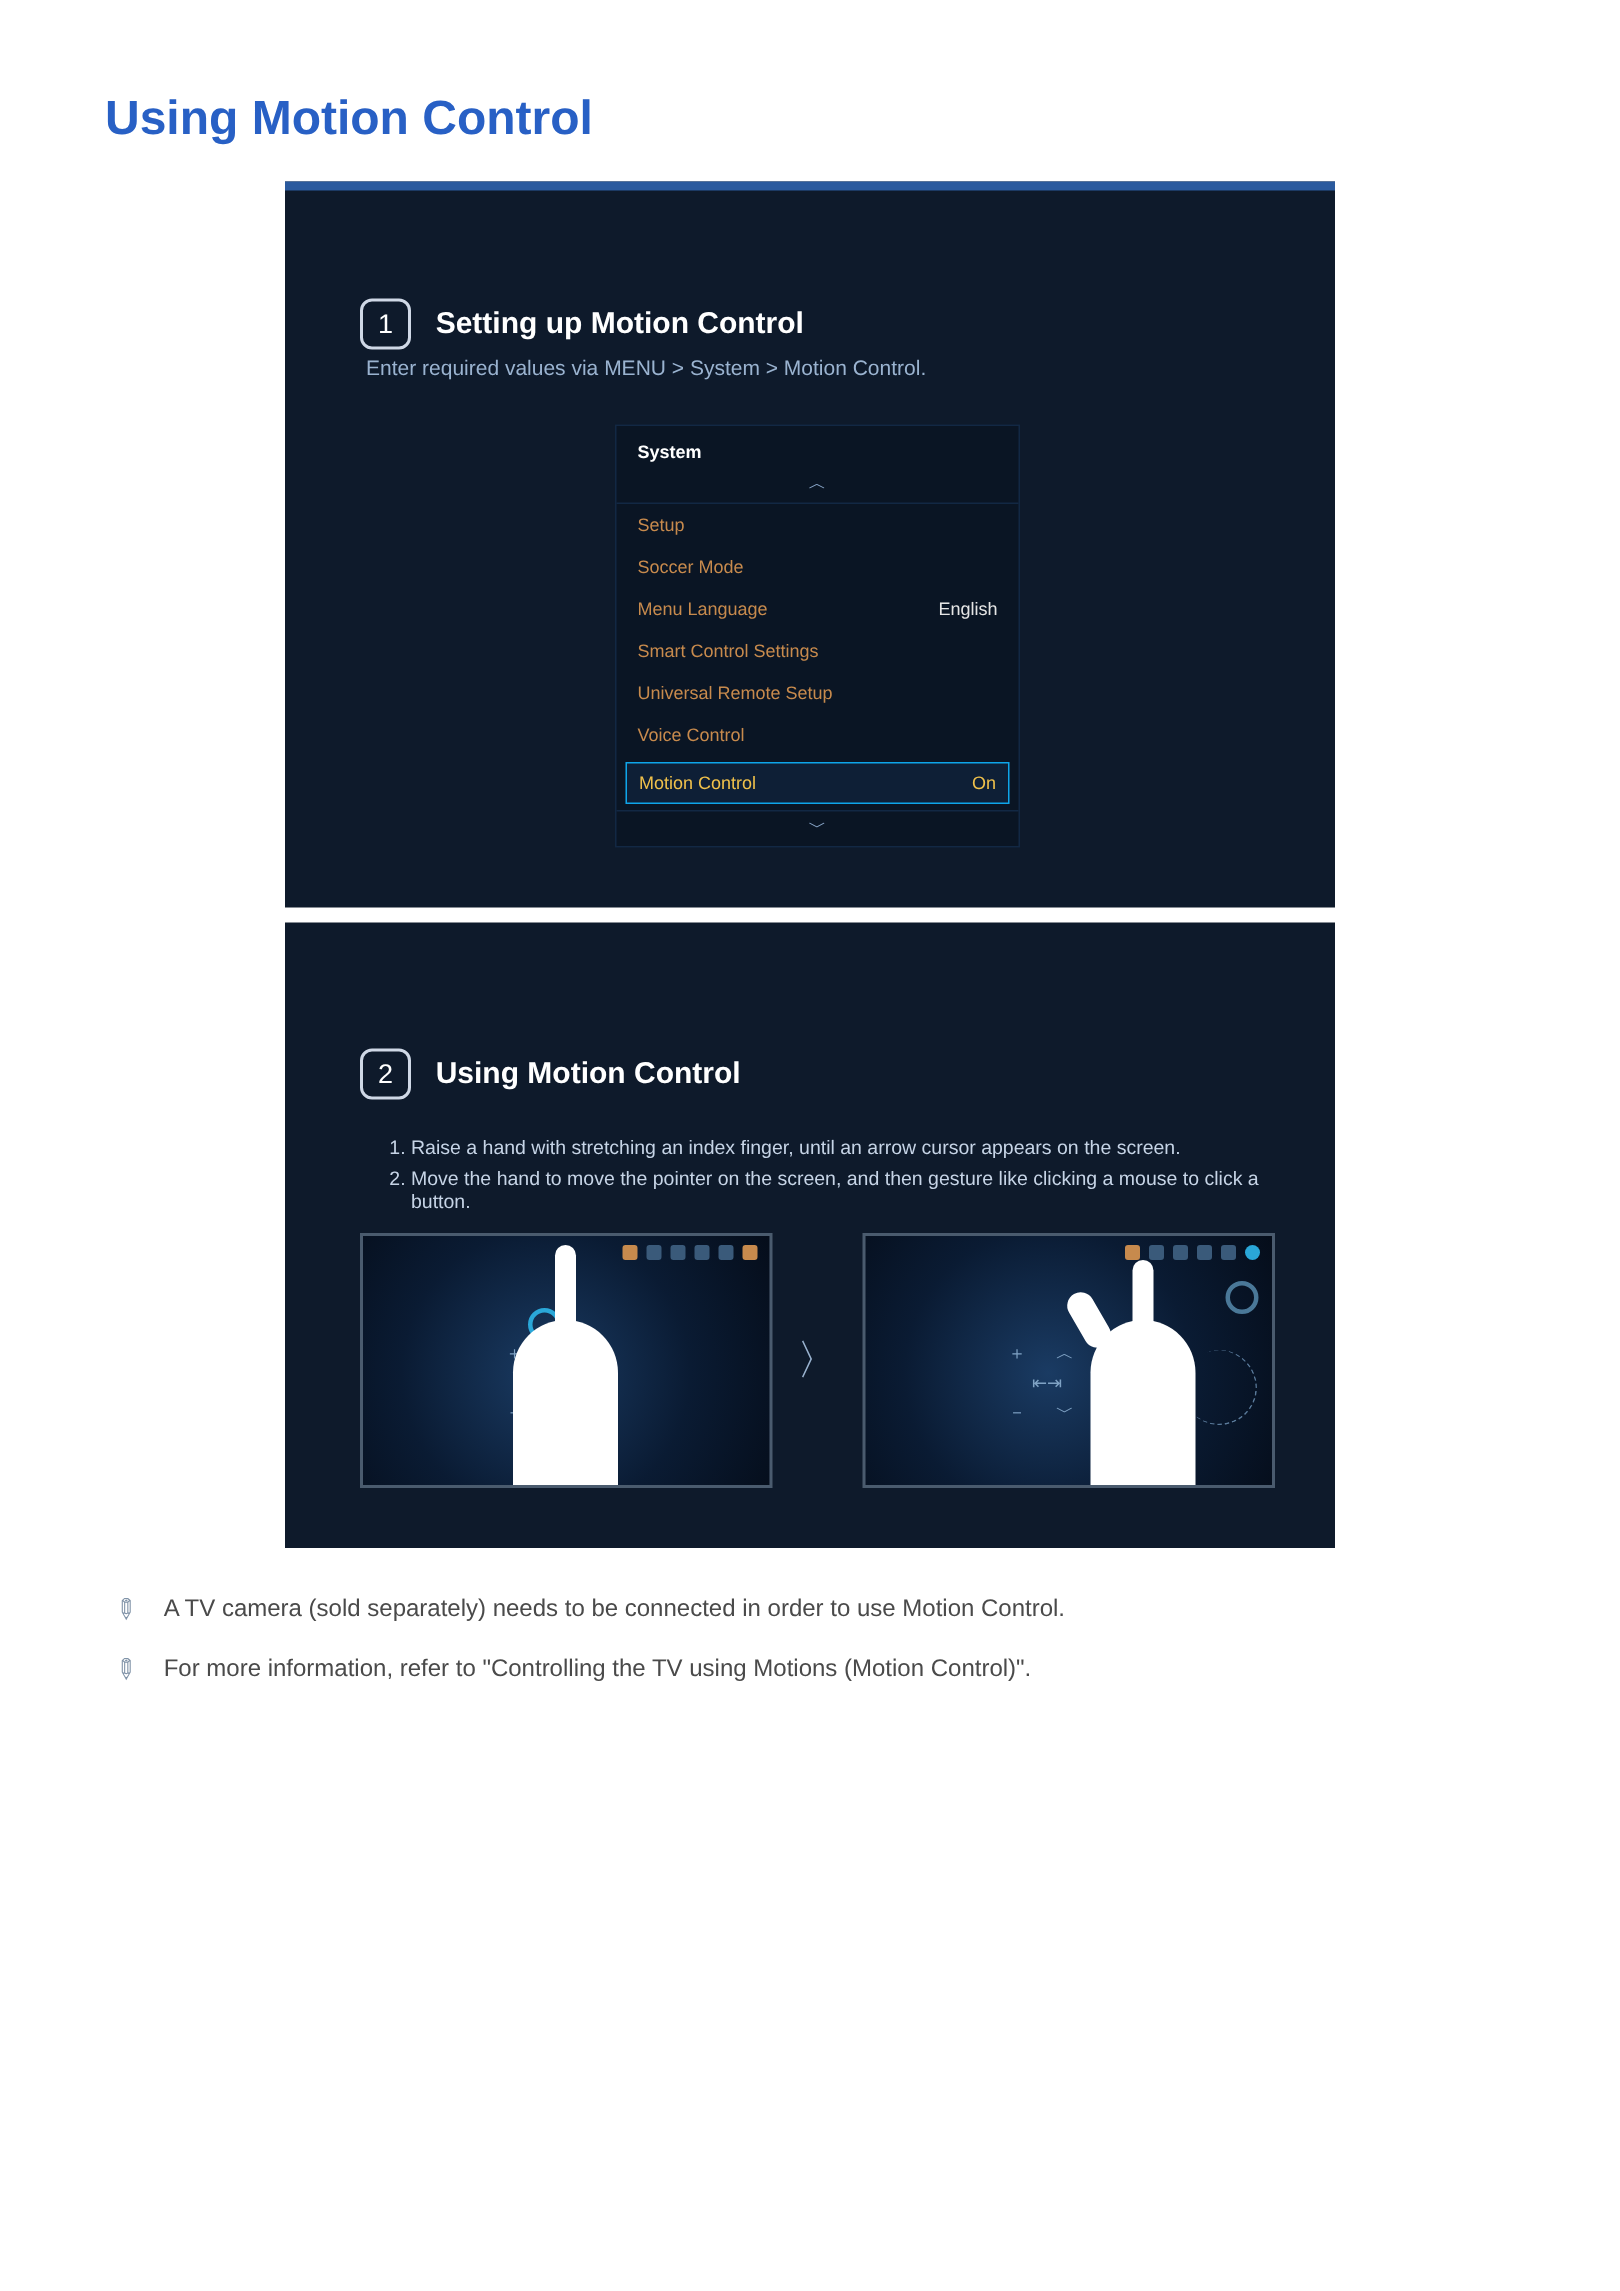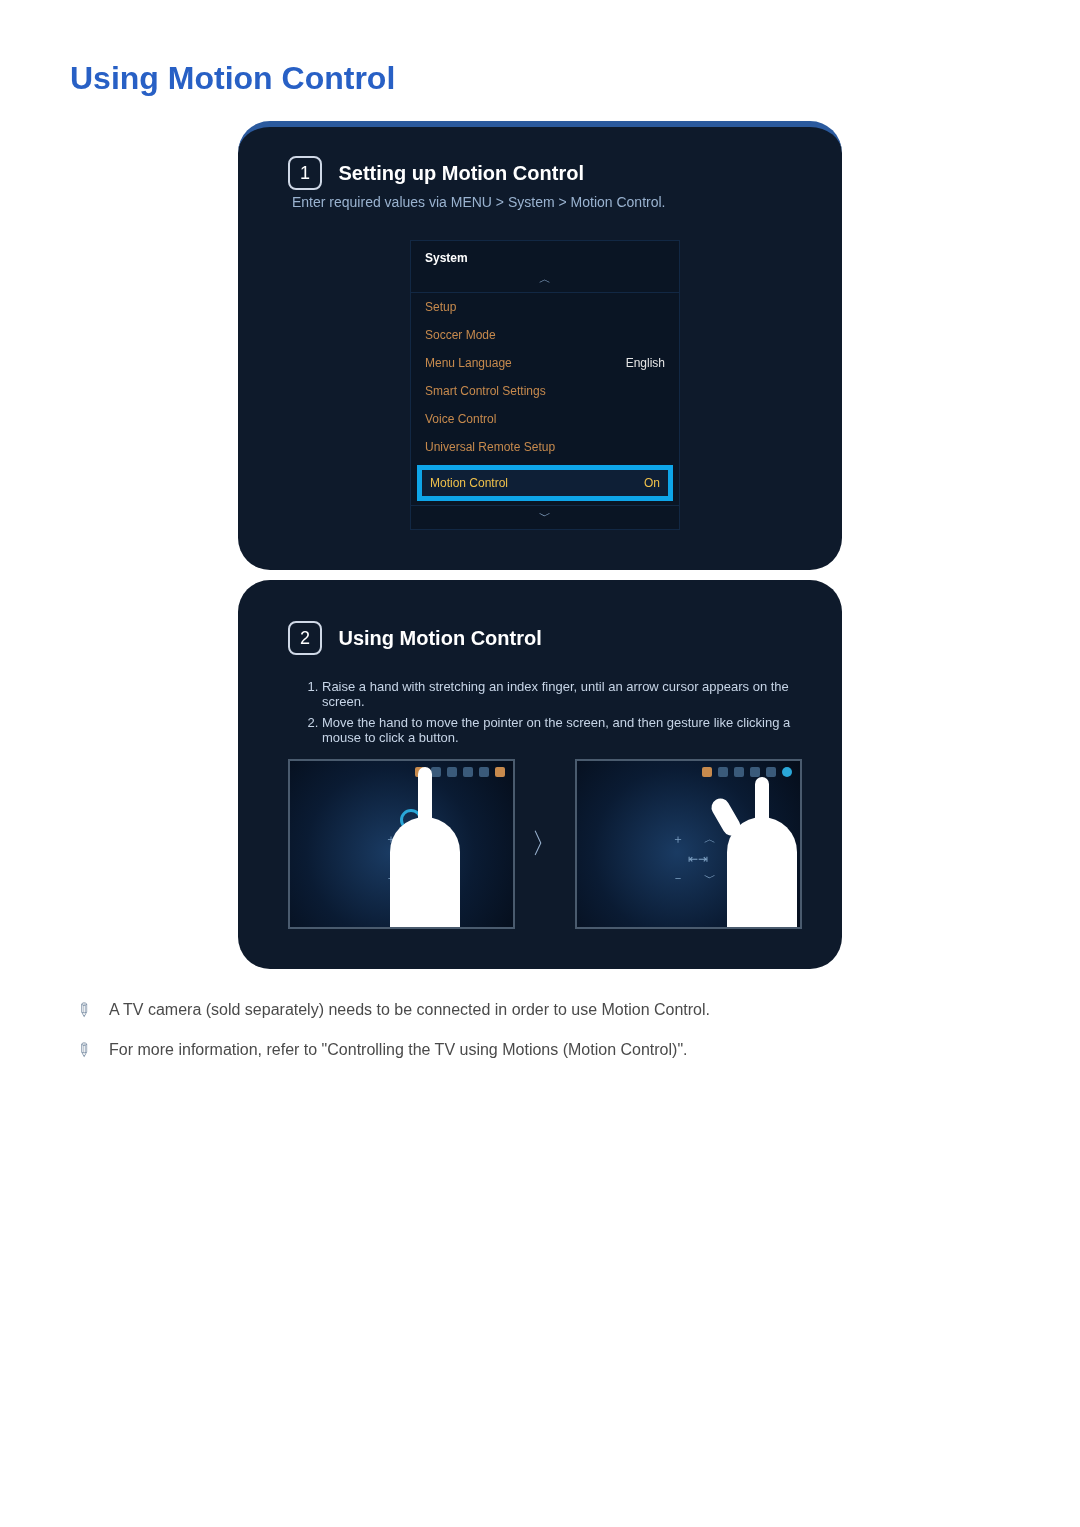--- a/index.html
+++ b/index.html
@@ -12,24 +12,23 @@
   }
   .page-title {
     color: #2860c5;
     font-size: 32px;
     font-weight: bold;
     margin-bottom: 24px;
   }
   .panel {
     background: #0e1a2b;
     margin: 0 auto 10px auto;
-    width: 604px;
-    padding: 29px 40px 40px 50px;
+    width: 700px;
+    padding: 72px 40px 40px 50px;
     position: relative;
-    border-radius: 32px;
   }
   .panel.top { border-top: 6px solid #2b5a9e; }
   .num-circle {
     display: inline-flex;
     align-items: center;
     justify-content: center;
     width: 34px;
     height: 34px;
     border: 2px solid #cfd8e6;
     border-radius: 8px;
@@ -73,21 +72,21 @@
   .chev.bottom { border-top: 1px solid #122844; border-bottom: none; }
   .menu-item {
     display: flex;
     justify-content: space-between;
     font-size: 12px;
     color: #c78a4d;
     padding: 7px 14px;
   }
   .menu-item .val { color: #e5e5e5; }
   .menu-item.highlight {
-    border: 5px solid #0ea5e9;
+    border: 1px solid #0ea5e9;
     margin: 4px 6px;
     padding: 6px 8px;
     background: #0e1f36;
   }
   .menu-item.highlight span { color: #f0c14b; }
   .ol {
     color: #c6d4e6;
     font-size: 13px;
     margin: 24px 0 14px 16px;
     padding-left: 18px;
@@ -212,25 +211,25 @@
     </div>
     <div class="menu-item">
       <span>Menu Language</span>
       <span class="val">English</span>
     </div>
     <div class="menu-item">
       <span>Smart Control Settings</span>
       <span class="val"></span>
     </div>
     <div class="menu-item">
+      <span>Universal Remote Setup</span>
+      <span class="val"></span>
+    </div>
+    <div class="menu-item">
       <span>Voice Control</span>
-      <span class="val"></span>
-    </div>
-    <div class="menu-item">
-      <span>Universal Remote Setup</span>
       <span class="val"></span>
     </div>
     <div class="menu-item highlight">
       <span>Motion Control</span>
       <span class="val">On</span>
     </div>
     <div class="chev bottom">﹀</div>
   </div>
 </div>
 

